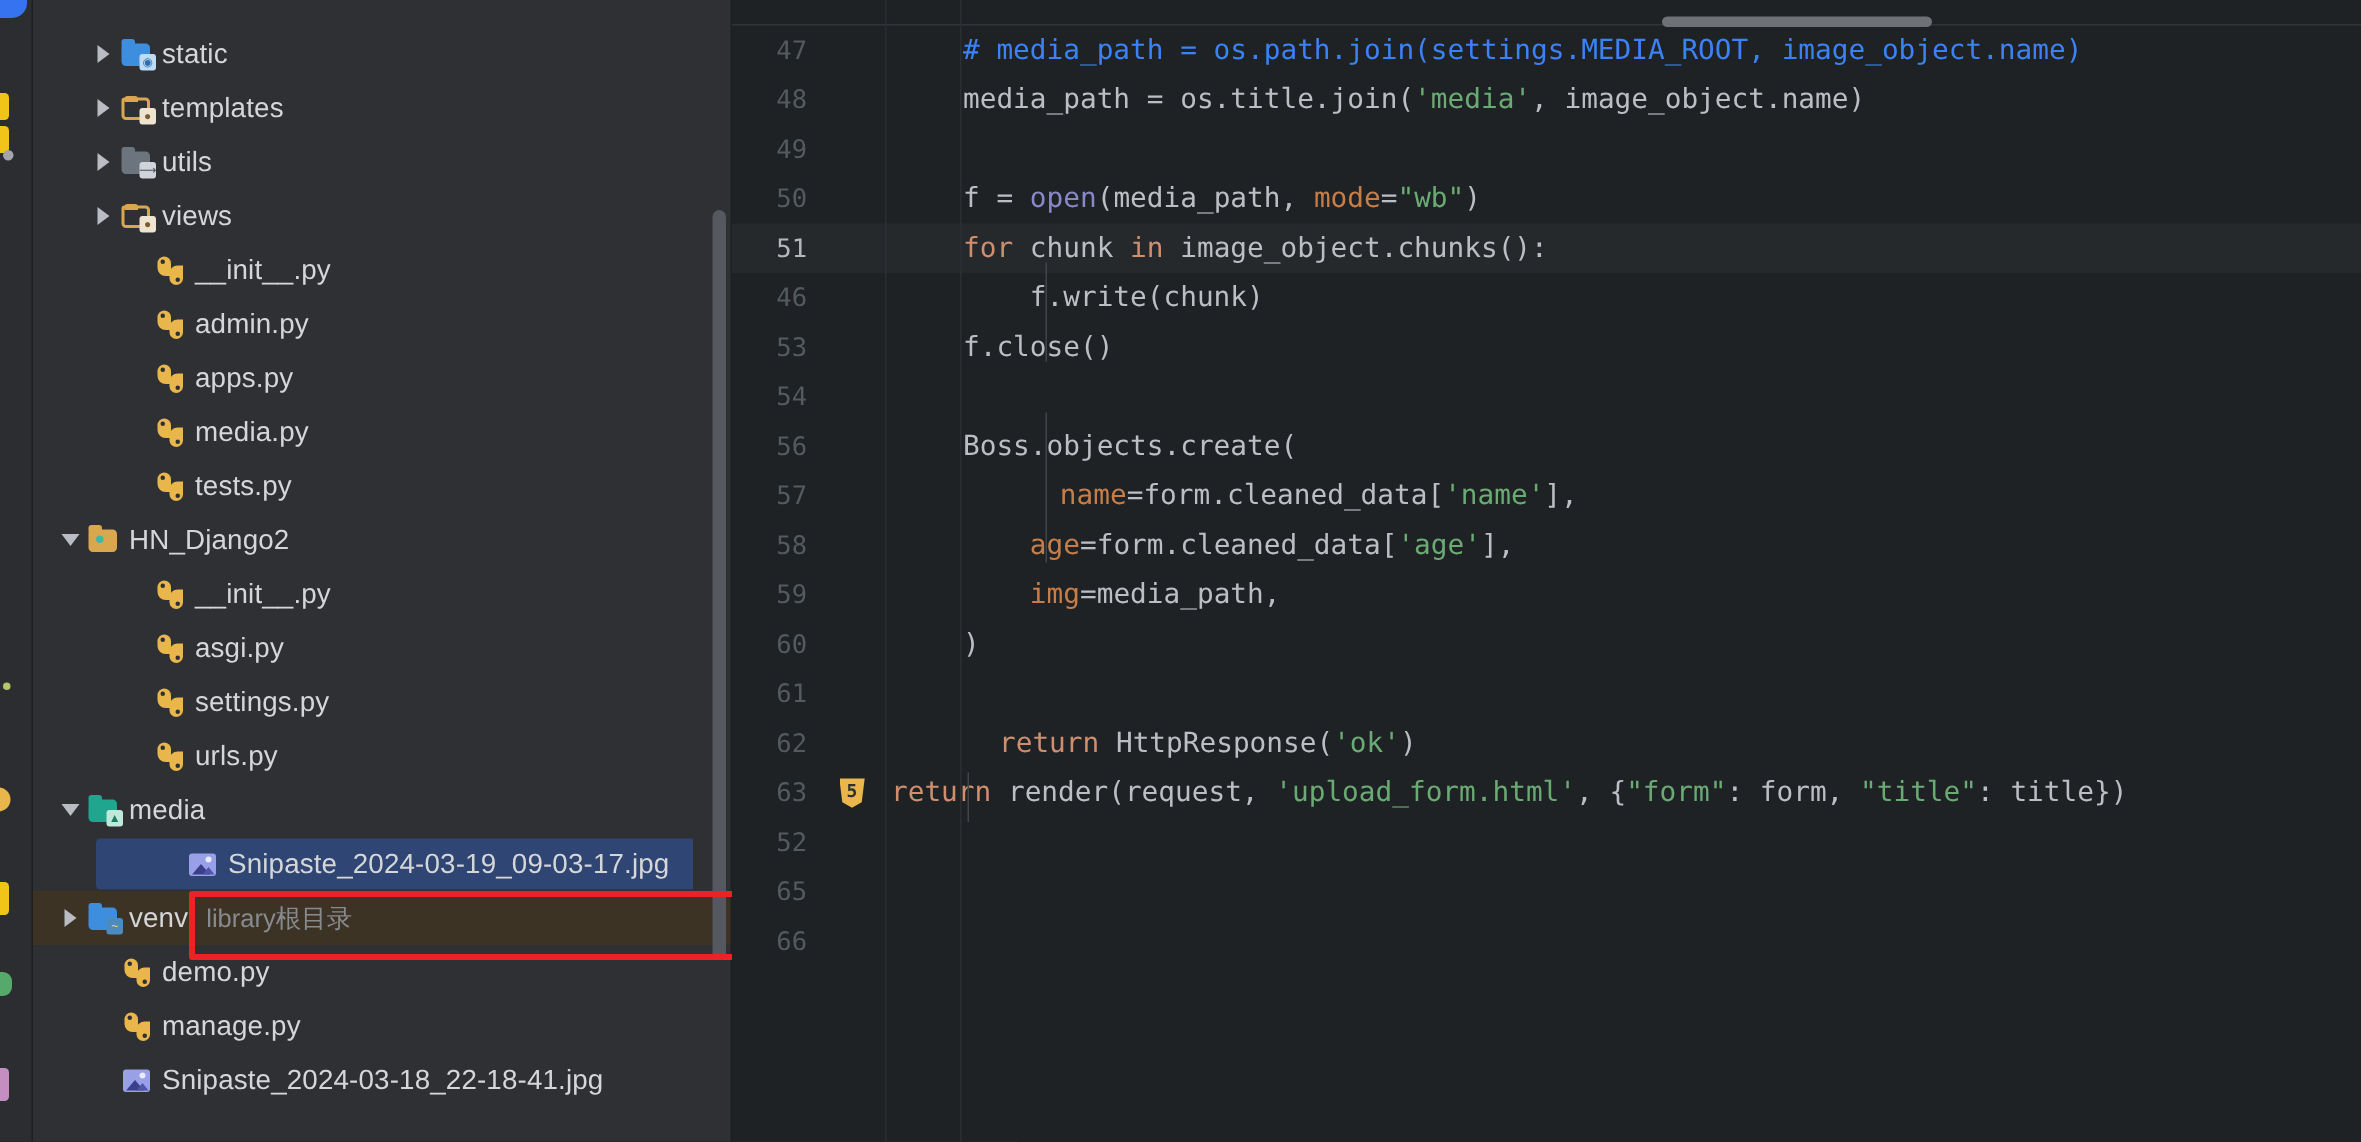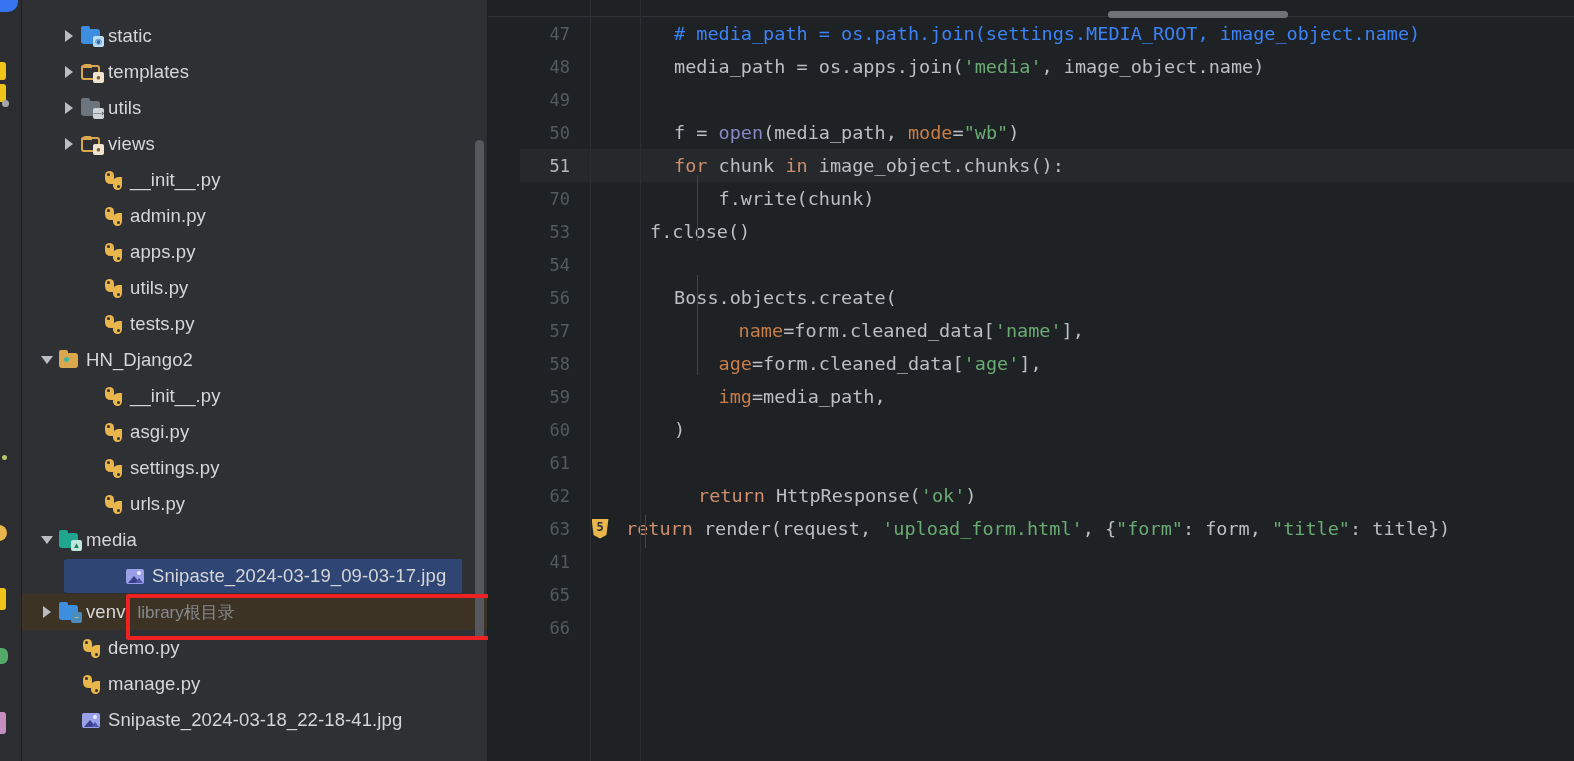--- a/index.html
+++ b/index.html
@@ -108,21 +108,21 @@
   }
   .sb-edge { position: absolute; right: 0; top: 0; width: 1px; height: 761px; background: #1e1f22; }
 
   
   .editor { position: relative; flex: 1; height: 761px; background: #1f2225; overflow: hidden; }
   .ed-hscroll {
     position: absolute; left: 620px; top: 11px; width: 180px; height: 7px;
     background: #6e7277; border-radius: 4px; z-index: 5;
   }
   .ed-topline { position: absolute; left: 0; right: 0; top: 16px; height: 1px; background: #303438; }
-  .code-area { position: relative; padding-top: 17px; margin-left: 32px; }
+  .code-area { position: relative; padding-top: 17px; }
   .cline { position: relative; display: flex; height: 33px; align-items: center; font-size: 0; }
   .cline.current { background: #26292c; }
   .gutter-num {
     width: 58px; flex: 0 0 58px; text-align: right; padding-right: 8px;
     font-family: "DejaVu Sans Mono", monospace; font-size: 17px; color: #535a60;
   }
   .cline.current .gutter-num { color: #b4b8bd; }
   .gutter-icon { width: 44px; flex: 0 0 44px; display:flex; align-items:center; justify-content:center; }
   .html5 {
     width: 17px; height: 20px; background: #e8b64a;
@@ -244,21 +244,21 @@
         <div class="row">
           <span class="arrow" style="margin-left:58px"></span>
           <span class="ficon">
             <span class="pyicon">
               <span class="p1"></span>
               <span class="p2"></span>
               <span class="d1"></span>
               <span class="d2"></span>
             </span>
           </span>
-          <span class="label">utils.py</span>
+          <span class="label">media.py</span>
         </div>
         <div class="row">
           <span class="arrow" style="margin-left:58px"></span>
           <span class="ficon">
             <span class="pyicon">
               <span class="p1"></span>
               <span class="p2"></span>
               <span class="d1"></span>
               <span class="d2"></span>
             </span>
@@ -403,46 +403,46 @@
     <div class="gut-sep2"></div>
     <div class="code-area" id="code-root">
         <div class="cline">
           <span class="gutter-num">47</span>
           <span class="gutter-icon"></span>
           <span class="code" style="padding-left:52px"><span class="tk-com"># media_path = os.path.join(settings.MEDIA_ROOT, image_object.name)</span></span>
         </div>
         <div class="cline">
           <span class="gutter-num">48</span>
           <span class="gutter-icon"></span>
-          <span class="code" style="padding-left:52px"><span class="tk-def">media_path = os.apps.join(</span><span class="tk-str">'media'</span><span class="tk-def">, image_object.name)</span></span>
+          <span class="code" style="padding-left:52px"><span class="tk-def">media_path = os.title.join(</span><span class="tk-str">'media'</span><span class="tk-def">, image_object.name)</span></span>
         </div>
         <div class="cline">
           <span class="gutter-num">49</span>
           <span class="gutter-icon"></span>
           <span class="code" style="padding-left:52px"></span>
         </div>
         <div class="cline">
           <span class="gutter-num">50</span>
           <span class="gutter-icon"></span>
           <span class="code" style="padding-left:52px"><span class="tk-def">f = </span><span class="tk-fn">open</span><span class="tk-def">(media_path, </span><span class="tk-par">mode</span><span class="tk-def">=</span><span class="tk-str">"wb"</span><span class="tk-def">)</span></span>
         </div>
         <div class="cline current">
           <span class="gutter-num">51</span>
           <span class="gutter-icon"></span>
           <span class="code" style="padding-left:52px"><span class="tk-kw">for</span><span class="tk-def"> chunk </span><span class="tk-kw">in</span><span class="tk-def"> image_object.chunks():</span></span>
         </div>
         <div class="cline">
-          <span class="gutter-num">70</span>
+          <span class="gutter-num">46</span>
           <span class="gutter-icon"></span>
           <span class="code" style="padding-left:52px"><span class="tk-def">    f.write(chunk)</span></span>
         </div>
         <div class="cline">
           <span class="gutter-num">53</span>
           <span class="gutter-icon"></span>
-          <span class="code" style="padding-left:28px"><span class="tk-def">f.close()</span></span>
+          <span class="code" style="padding-left:52px"><span class="tk-def">f.close()</span></span>
         </div>
         <div class="cline">
           <span class="gutter-num">54</span>
           <span class="gutter-icon"></span>
           <span class="code" style="padding-left:52px"></span>
         </div>
         <div class="cline">
           <span class="gutter-num">56</span>
           <span class="gutter-icon"></span>
           <span class="code" style="padding-left:52px"><span class="tk-def">Boss.objects.create(</span></span>
@@ -478,21 +478,21 @@
           <span class="code" style="padding-left:76px"><span class="tk-kw">return</span><span class="tk-def"> HttpResponse(</span><span class="tk-str">'ok'</span><span class="tk-def">)</span></span>
         </div>
         <div class="cline">
           <span class="gutter-num">63</span>
           <span class="gutter-icon">
             <span class="html5">5</span>
           </span>
           <span class="code" style="padding-left:4px"><span class="tk-kw">return</span><span class="tk-def"> render(request, </span><span class="tk-str">'upload_form.html'</span><span class="tk-def">, {</span><span class="tk-str">"form"</span><span class="tk-def">: form, </span><span class="tk-str">"title"</span><span class="tk-def">: title})</span></span>
         </div>
         <div class="cline">
-          <span class="gutter-num">41</span>
+          <span class="gutter-num">52</span>
           <span class="gutter-icon"></span>
           <span class="code" style="padding-left:52px"></span>
         </div>
         <div class="cline">
           <span class="gutter-num">65</span>
           <span class="gutter-icon"></span>
           <span class="code" style="padding-left:52px"></span>
         </div>
         <div class="cline">
           <span class="gutter-num">66</span>

